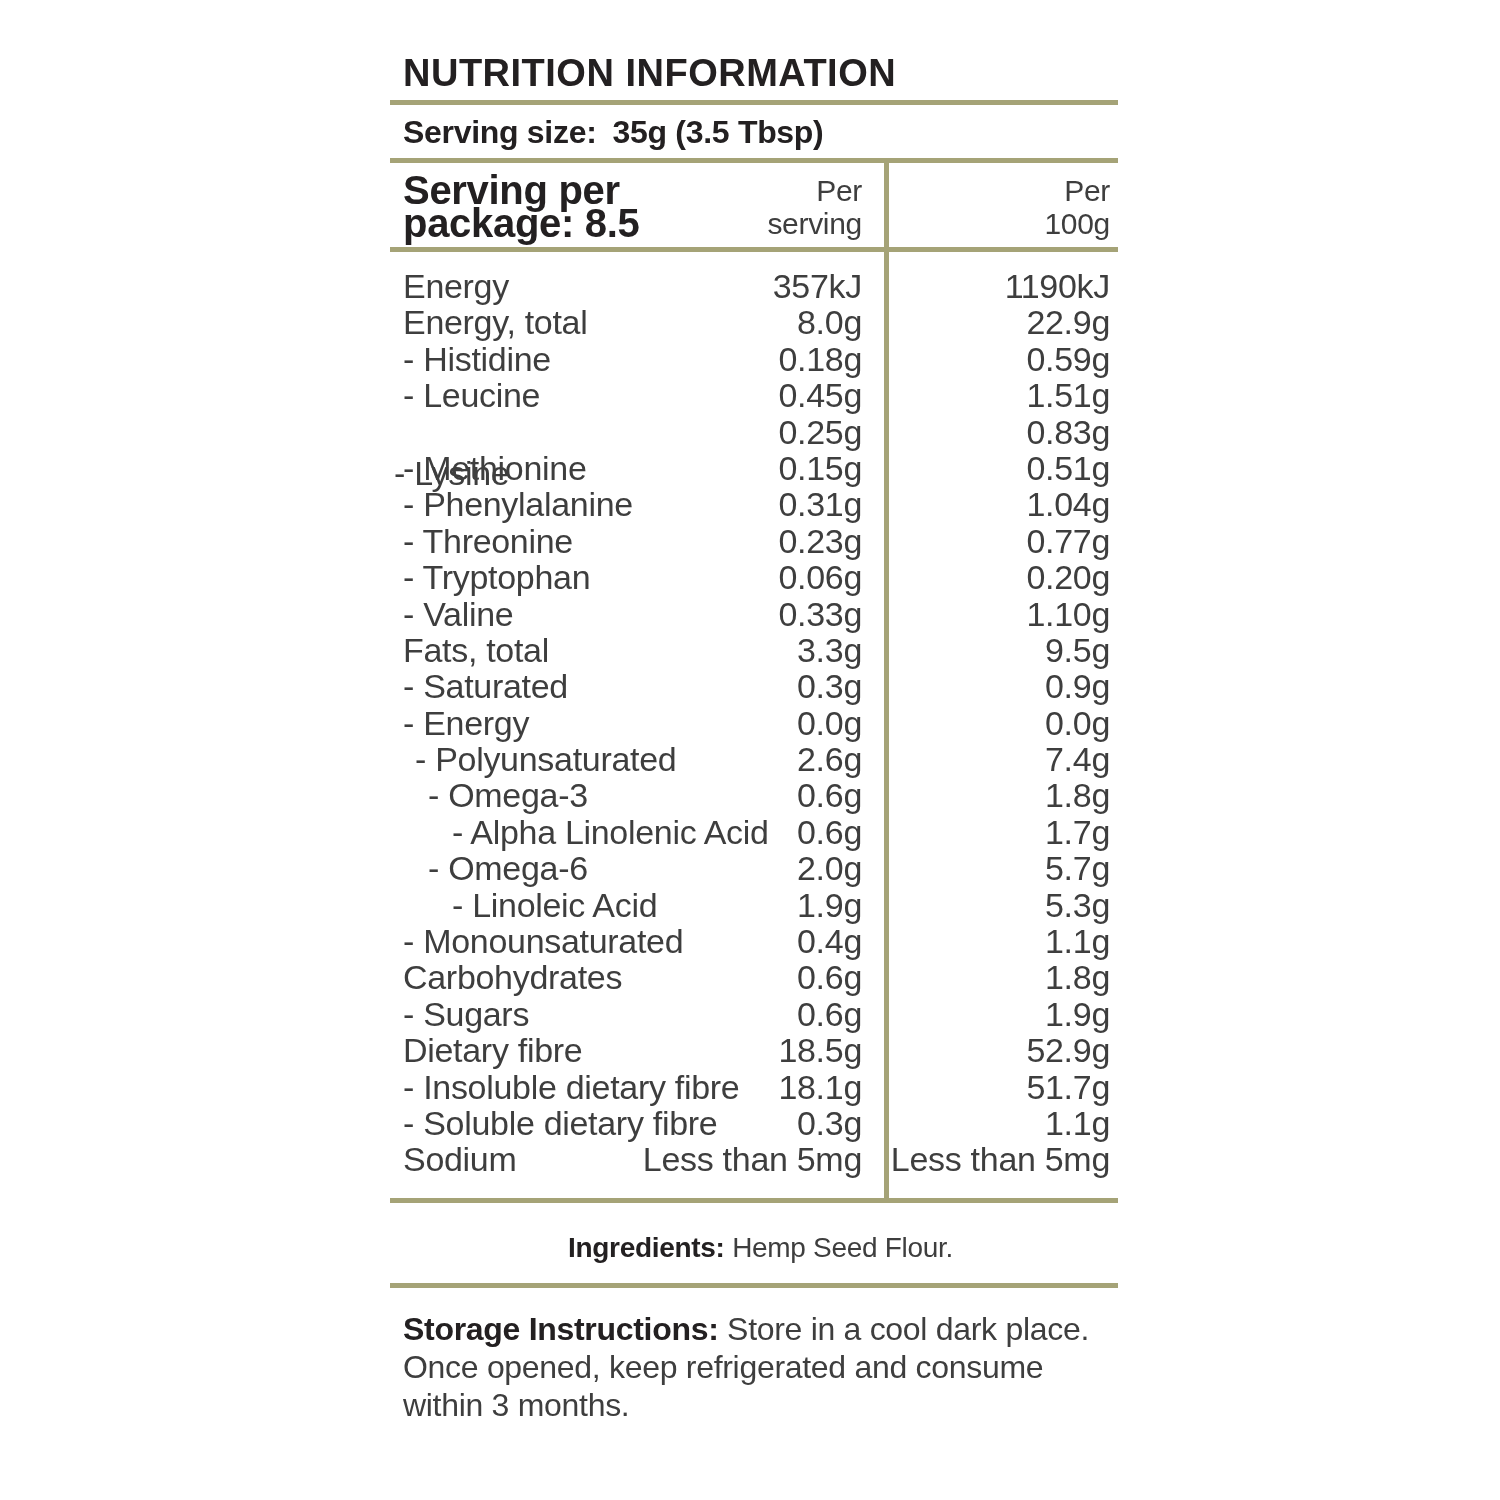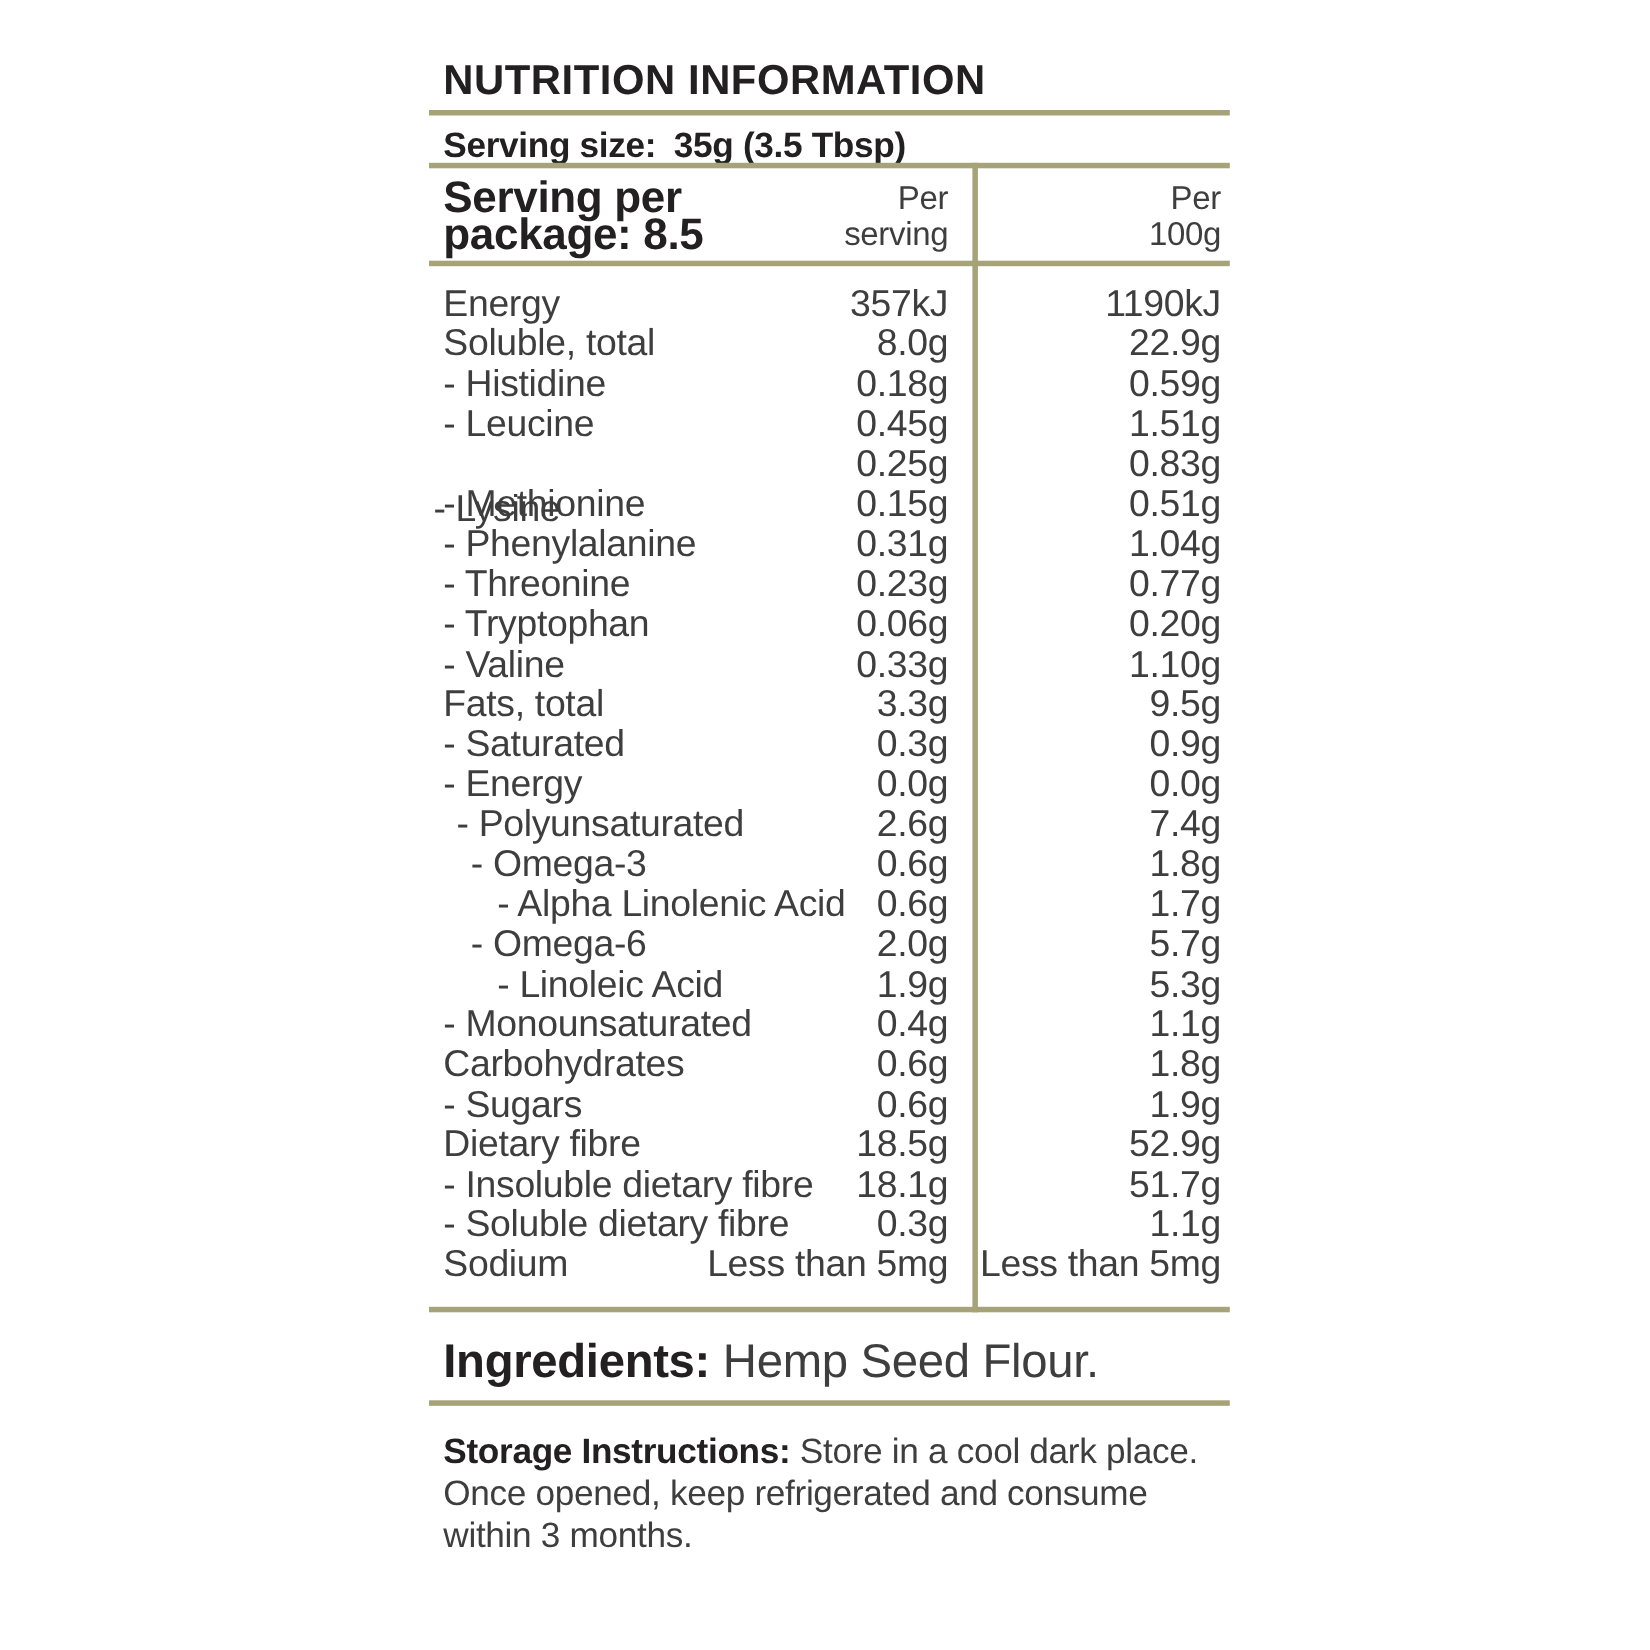--- a/index.html
+++ b/index.html
@@ -20,21 +20,21 @@
   }
 
   .title {
     font-size: 38px; line-height: 46px; font-weight: bold;
     color: var(--heading, #232021);
     padding-left: 13px; letter-spacing: 0.5px;
     height: 50px;
   }
 
   .serving-row {
-    height: 43px; padding: 9px 0 0 13px;
+    height: 53px; padding: 9px 0 0 13px;
     font-size: 32px; letter-spacing: -0.3px;
   }
   .serving-row .val { margin-left: 16px; }
 
   .ntable { position: relative; }
   .vdiv {
     position: absolute; left: 494px; top: 0; bottom: 0; width: 5px;
     background: var(--accent, #a5a377);
   }
   .thead {
@@ -47,22 +47,23 @@
   .th-col.c2 { right: 8px; }
 
   .tbody { padding: 16px 0 20px 0; font-size: 34px; letter-spacing: -0.3px; }
   .row { position: relative; height: 36.4px; line-height: 36.4px; }
   .row .lbl { position: absolute; top: 0; white-space: nowrap; }
   .row .v1 { position: absolute; top: 0; right: 256px; white-space: nowrap; }
   .row .v2 { position: absolute; top: 0; right: 8px; white-space: nowrap; }
 
   .ingredients {
     margin-top: 24px; padding-left: 13px;
-    font-size: 43px; line-height: 42px; letter-spacing: -0.3px;
+    font-size: 28px; line-height: 42px; letter-spacing: -0.3px;
     height: 44px;
+    text-align: center;
   }
   .rule-ing { margin-top: 12px; }
 
   .storage {
     margin-top: 22px; margin-left: 13px; width: 700px;
     font-size: 32px; line-height: 38px; letter-spacing: -0.3px;
   }
 </style>
 </head>
 <body style="background: rgb(255, 255, 255);">
@@ -98,21 +99,21 @@
     <div class="rule"></div>
 
     <div class="tbody" id="rows">
   <div class="row">
     <span class="lbl" style="left: 13px;">Energy</span>
     <span class="v1">357kJ</span>
     <span class="v2">1190kJ</span>
   </div>
 
   <div class="row">
-    <span class="lbl" style="left: 13px;">Soluble, total</span>
+    <span class="lbl" style="left: 13px;">Energy, total</span>
     <span class="v1">8.0g</span>
     <span class="v2">22.9g</span>
   </div>
 
   <div class="row">
     <span class="lbl" style="left: 13px;">- Histidine</span>
     <span class="v1">0.18g</span>
     <span class="v2">0.59g</span>
   </div>
 

